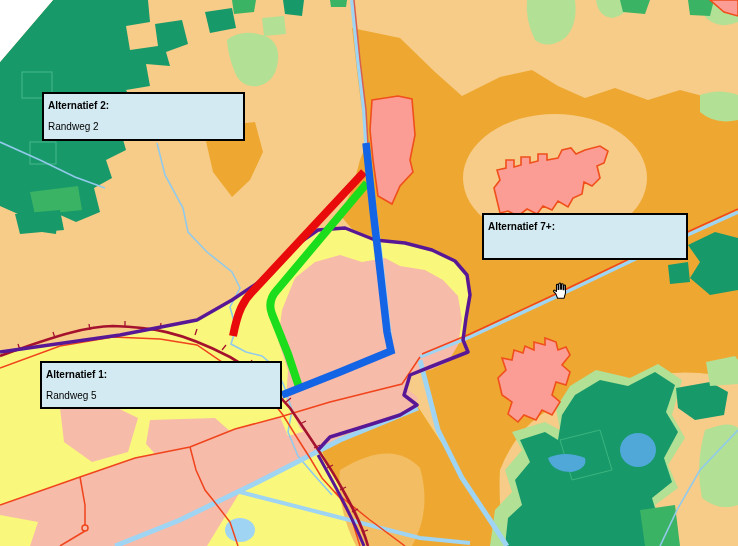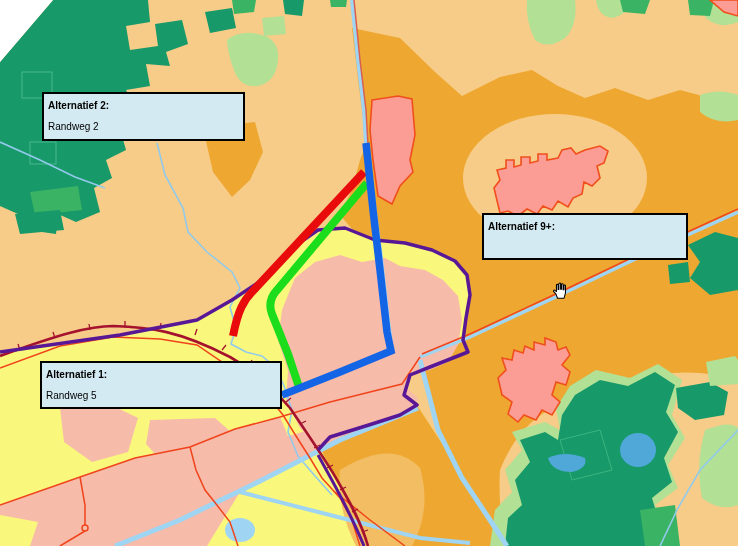--- a/index.html
+++ b/index.html
@@ -156,21 +156,21 @@
   <path id="route-red" fill="none" stroke="#e90b0b" stroke-width="8" d="M364,172 L252,292 C244,300 238,310 233,336"></path>
   <path id="route-green" fill="none" stroke="#1bdd1b" stroke-width="8" d="M367,183 L277,290 Q267,301 272,314 L288,354 Q294,372 300,390"></path>
   <path id="route-blue" fill="none" stroke="#1464e6" stroke-width="7.5" stroke-linejoin="miter" d="M366,143 L373,210 L380,270 L387,332 L391,351 L340,372 L282,395"></path>
 </svg>
 
   <div class="map-label" id="label-alt2">
     <div class="t">Alternatief 2:</div>
     <div class="s">Randweg 2</div>
   </div>
   <div class="map-label" id="label-alt0">
-    <div class="t">Alternatief 9+:</div>
+    <div class="t">Alternatief 7+:</div>
   </div>
   <div class="map-label" id="label-alt1">
     <div class="t">Alternatief 1:</div>
     <div class="s">Randweg 5</div>
   </div>
 
   <svg id="hand-cursor" viewBox="0 0 16 16">
     <path d="M5.5,14.5 L4.1,10.8 2.3,9.0 c-0.6,-0.6 0.2,-1.7 1.0,-1.1 L4.6,8.8 4.6,3.5
              c0,-1.0 1.4,-1.0 1.4,0 L6.0,7.1 6.6,7.1 6.6,2.5 c0,-1.0 1.5,-1.0 1.5,0
              L8.1,7.0 8.8,7.0 8.8,3.0 c0,-1.0 1.4,-1.0 1.4,0 L10.2,7.3 10.9,7.3 10.9,4.0

